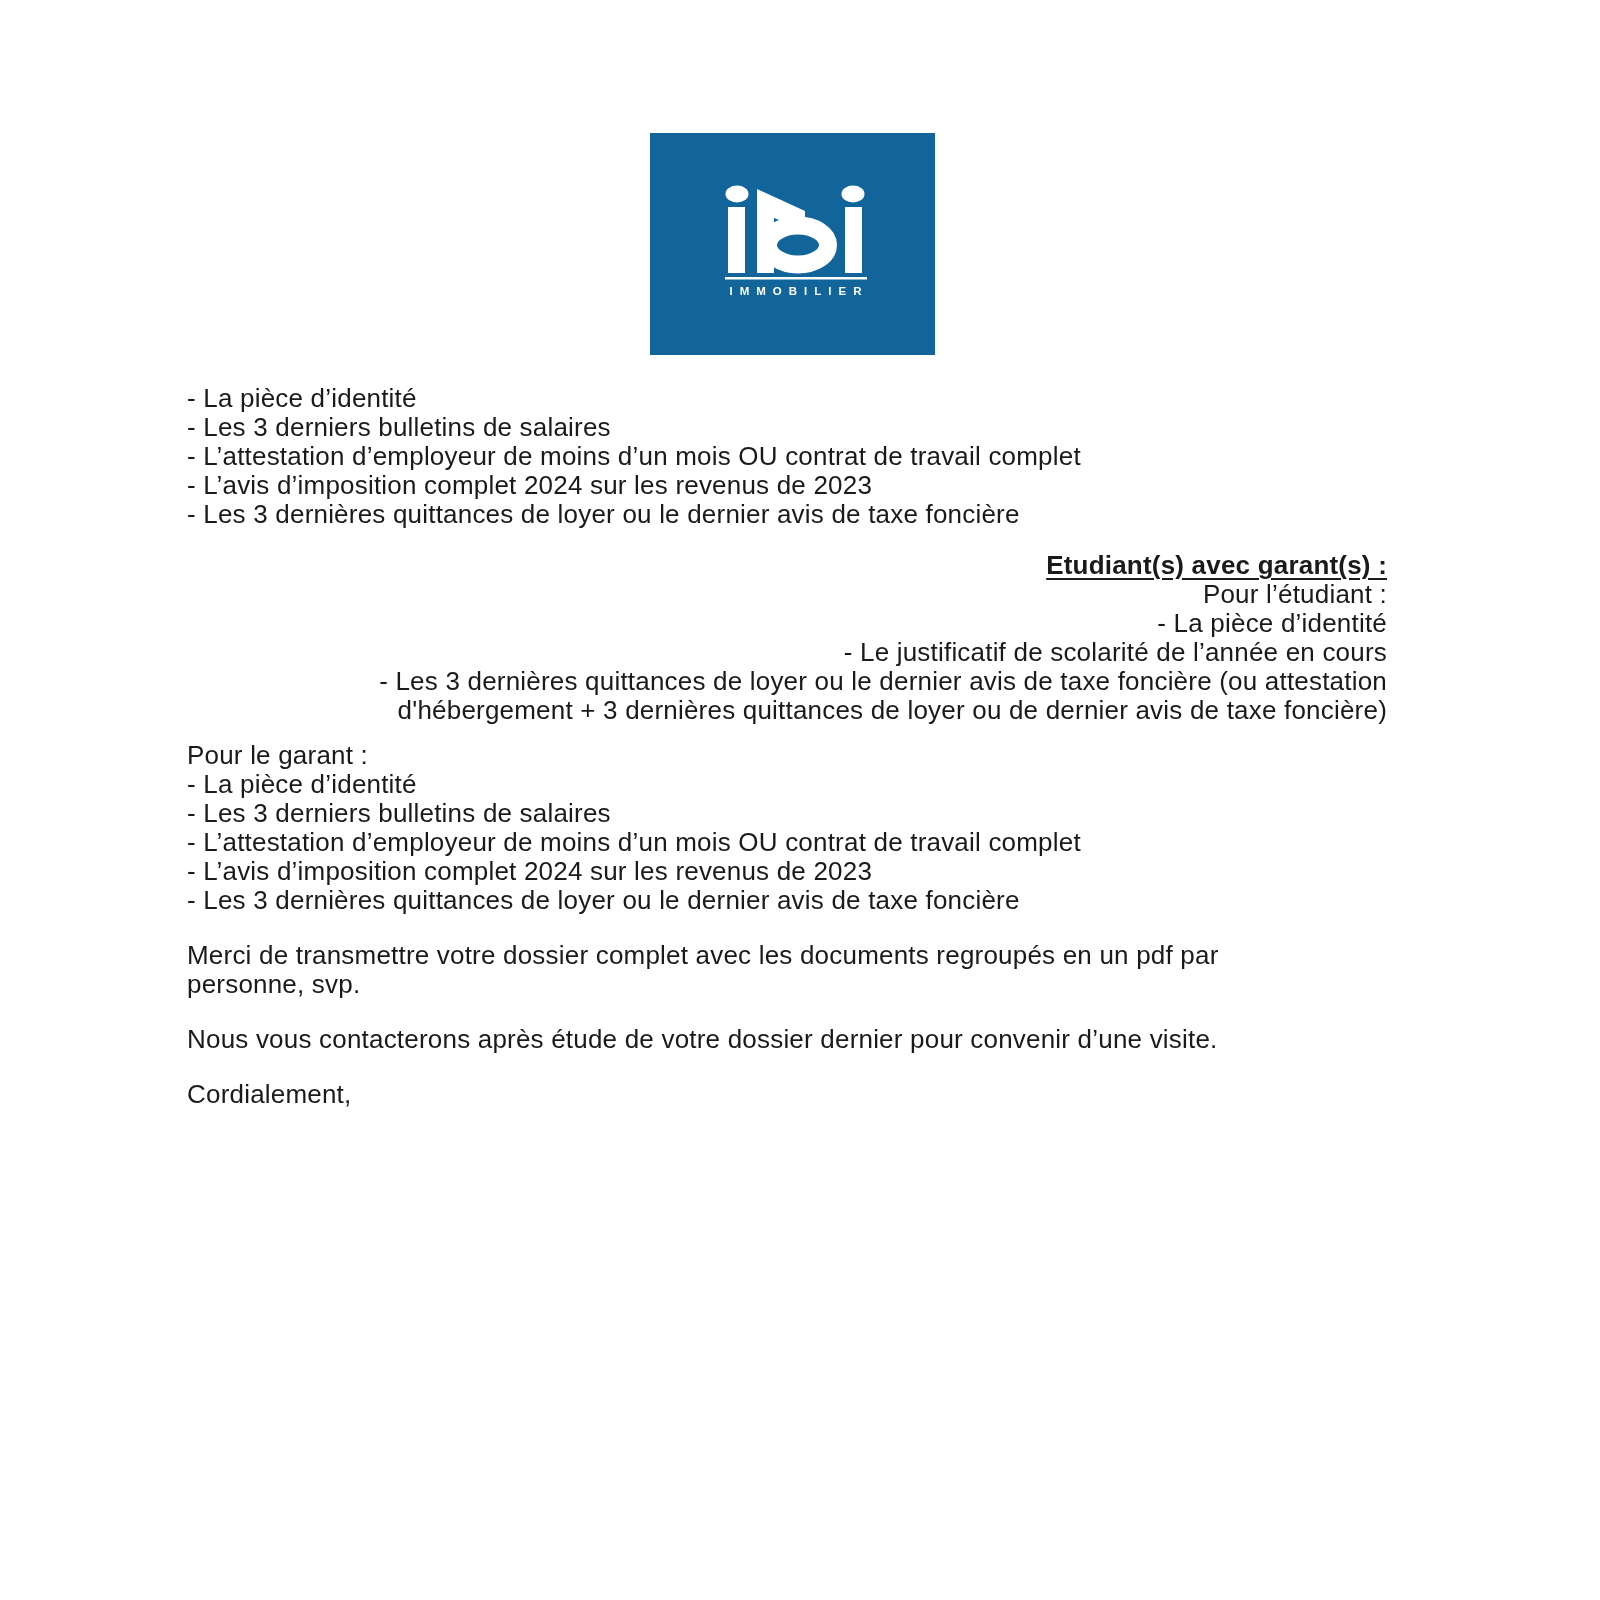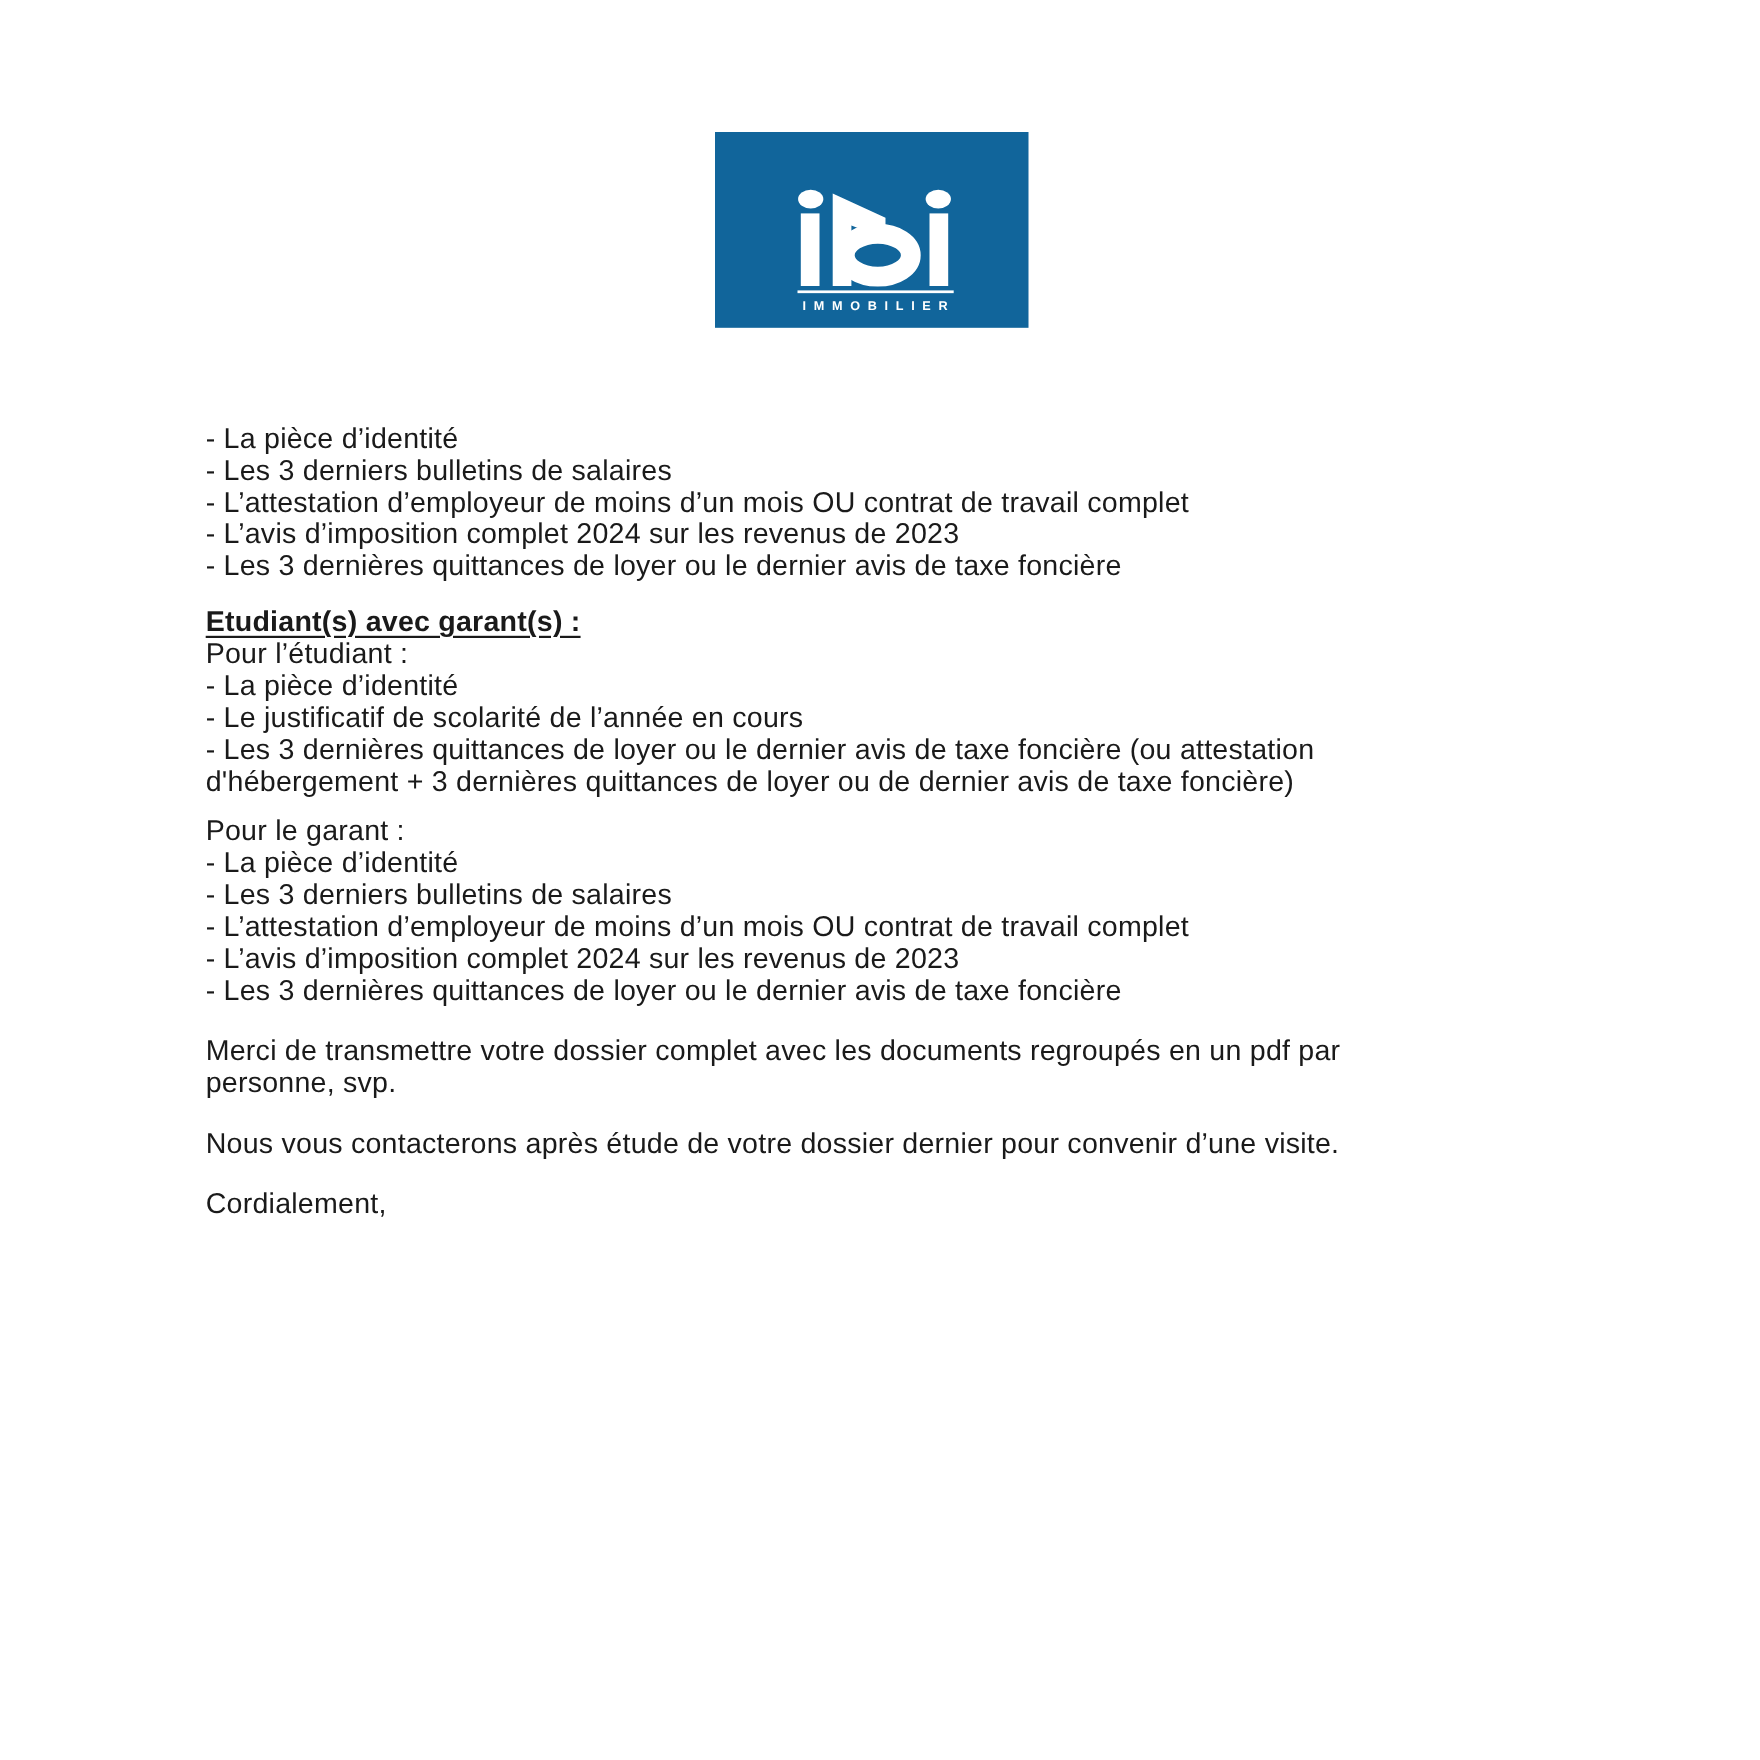--- a/index.html
+++ b/index.html
@@ -13,23 +13,23 @@
   }
   .page {
     position: absolute;
     inset: 0;
     background: #ffffff;
   }
   
   .logo {
     position: absolute;
     left: 650px;
-    top: 120px;
+    top: 133px;
     width: 285px;
-    height: 178px;
+    height: 222px;
     text-align: right;
   }
   .logo svg { display: block; }
   
   .content {
     position: absolute;
     left: 187px;
     top: 384px;
     width: 1200px;
     font-size: 26px;
@@ -39,21 +39,21 @@
   .line { white-space: nowrap; }
   .para { margin: 0; }
   .intro { margin-bottom: 35px; }
   .heading {
     font-weight: bold;
     text-decoration: underline;
     text-decoration-thickness: 2px;
     text-underline-offset: 4px;
   }
   .sec-salaries { margin-bottom: 22px; }
-  .sec-student  { margin-bottom: 16px; }
+  .sec-student  { margin-bottom: 16px; text-align: right; }
   .sec-guarantor { margin-bottom: 26px; }
   .closing-para { margin: 0 0 26px 0; }
   .email { font-weight: bold; letter-spacing: 0.4px; }
 </style>
 </head>
 <body>
 
 <div class="page">
 
   <div class="logo" style="background-color: rgb(17, 101, 155);">

